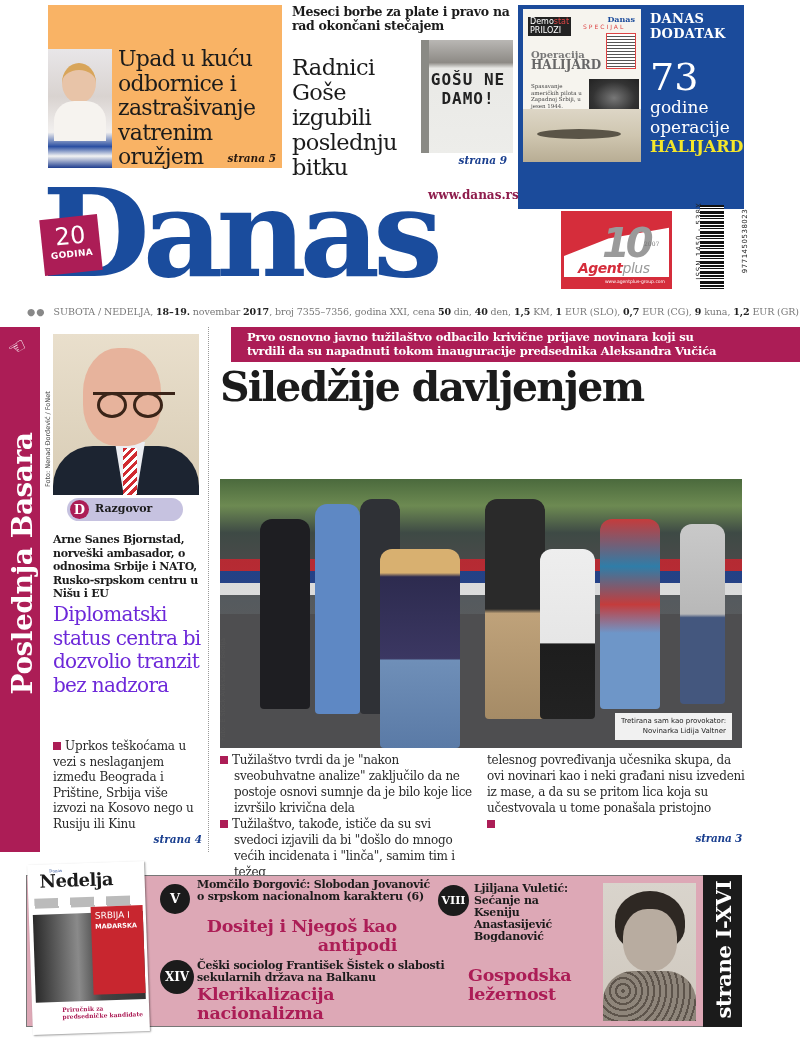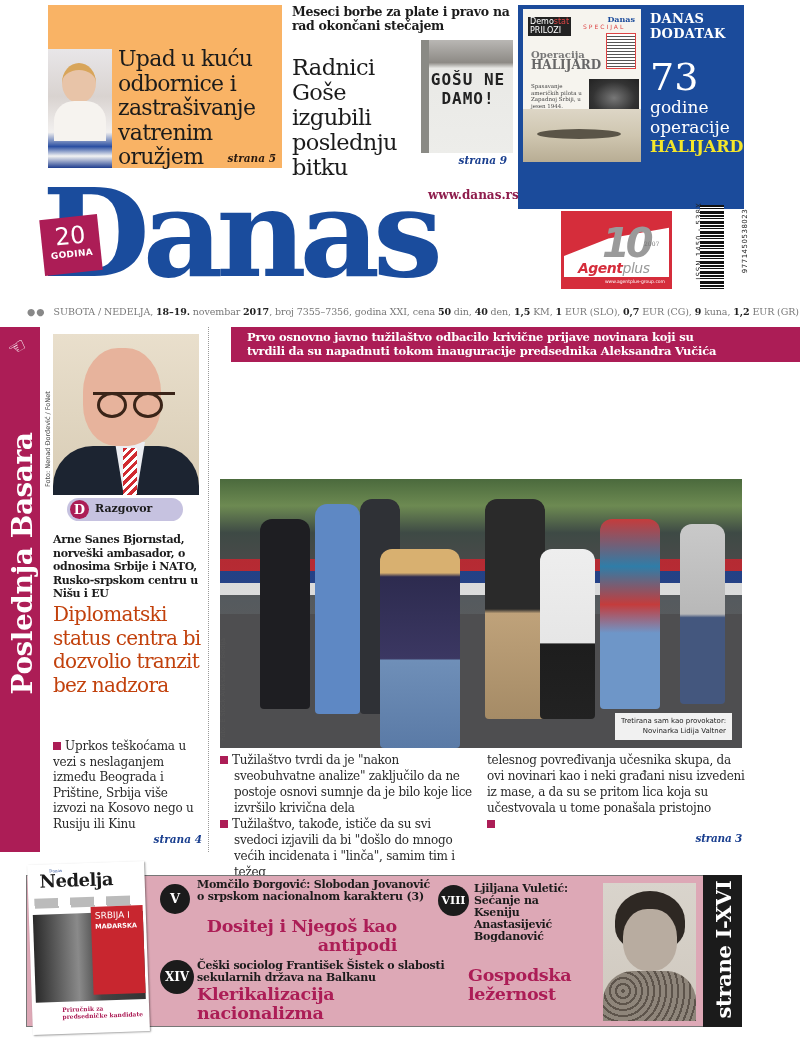--- a/index.html
+++ b/index.html
@@ -83,21 +83,21 @@
   .portrait .suit { position: absolute; left: 0; top: 112px; width: 146px; height: 60px; background: #1c2431; border-radius: 40px 40px 0 0; }
   .portrait .shirt { position: absolute; left: 62px; top: 108px; width: 30px; height: 55px; background: #eceef2; clip-path: polygon(0 0, 100% 0, 70% 100%, 30% 100%); }
   .portrait .tie { position: absolute; left: 70px; top: 114px; width: 14px; height: 50px; background: repeating-linear-gradient(135deg, #d02a30 0 3px, #fff 3px 6px); }
   .photo-credit-v { position: absolute; font-family: "DejaVu Sans", sans-serif; font-size: 6.5px; color: #444; white-space: nowrap; transform: rotate(-90deg); transform-origin: left top; }
 
   .razgovor { position: absolute; left: 17px; top: 171px; width: 116px; height: 23px; border-radius: 12px; background: #c6c2e0; }
   .razgovor .d { position: absolute; left: 3px; top: 2px; width: 19px; height: 19px; border-radius: 50%; background: #ac1d56; color: #fff; font-weight: bold; font-size: 13px; text-align: center; line-height: 19px; }
   .razgovor .lbl { position: absolute; left: 28px; top: 4px; font-weight: bold; font-size: 11px; color: #1b1b1b; }
 
   .lc-kicker { position: absolute; left: 3px; top: 206px; width: 150px; font-weight: bold; font-size: 11px; line-height: 13.5px; color: #1b1b1b; letter-spacing: -0.3px; }
-  .lc-headline { position: absolute; left: 3px; top: 276px; width: 150px; font-size: 20px; line-height: 23.5px; color: #c2410c; letter-spacing: -0.7px; }
+  .lc-headline { position: absolute; left: 3px; top: 276px; width: 150px; font-size: 20px; line-height: 23.5px; color: #6d28d9; letter-spacing: -0.7px; }
   .lc-body { position: absolute; left: 3px; top: 412px; width: 150px; font-size: 12px; line-height: 15.5px; color: #2a2a2a; letter-spacing: -0.2px; }
   .lc-body .sq, .bullets .sq { display: inline-block; width: 8px; height: 8px; background: #ac1d56; margin-right: 4px; }
   .lc-page { position: absolute; right: -2px; top: 506px; font-style: italic; font-weight: bold; font-size: 10.5px; color: #1a3f8f; }
 
   .vsep { left: 208px; top: 327px; width: 0; height: 525px; border-left: 1px dotted #999; }
 
   
   .kickerbar { left: 231px; top: 327px; width: 590px; height: 35px; background: #ac1d56; padding: 3px 16px; }
   .kickerbar span { font-weight: bold; font-size: 11.5px; line-height: 14px; color: #fff; letter-spacing: -0.2px; display: block; }
   .main-headline { left: 220px; top: 363px; width: 530px; font-family: "DejaVu Serif", serif; font-weight: bold; font-size: 41px; line-height: 49px; color: #1b1b1b; letter-spacing: -1.8px; }
@@ -230,20 +230,21 @@
 </div>
 
 <div class="abs vsep"></div>
 
 <div class="abs kickerbar">
   <span>Prvo osnovno javno tužilaštvo odbacilo krivične prijave novinara koji su</span>
   <span>tvrdili da su napadnuti tokom inauguracije predsednika Aleksandra Vučića</span>
 </div>
 
 <div class="abs main-headline">
+  <div>Siledžije davljenjem</div>
 </div>
 
 <div class="abs mainphoto">
   <div class="flags"></div>
   <div class="road"></div>
   <div class="person" style="left:40px; top:40px; width:50px; height:190px; background:#1e1e22;"></div>
   <div class="person" style="left:95px; top:25px; width:45px; height:210px; background:#5e88c4;"></div>
   <div class="person" style="left:140px; top:20px; width:40px; height:215px; background:#2f3136;"></div>
   <div class="person" style="left:160px; top:70px; width:80px; height:199px; background:linear-gradient(180deg,#d8b070 0%,#d8b070 12%,#2d2b4f 14%,#3b3762 55%,#6f8fb8 56%,#5a7aa6 100%);"></div>
   <div class="person" style="left:265px; top:20px; width:60px; height:220px; background:linear-gradient(180deg,#2a2a2a 0%,#2a2a2a 50%,#bfa27a 52%,#a58b66 100%);"></div>
@@ -276,21 +277,21 @@
   <div class="brand">Nedelja</div>
   <div class="cols"></div>
   <div class="photo"></div>
   <div class="redbox">
     <div class="t"><span>SRBIJA I</span><br><span class="t2">MAĐARSKA</span></div>
   </div>
   <div class="foot">Priručnik za predsedničke kandidate</div>
 </div>
 
 <div class="num-disc" style="left:160px; top:884px; width:30px; height:30px; line-height:30px; font-size:13px;">V</div>
-<div class="supp-kicker" style="left:197px; top:879px; width:240px;">Momčilo Đorgović: Slobodan Jovanović o srpskom nacionalnom karakteru (3)</div>
+<div class="supp-kicker" style="left:197px; top:879px; width:240px;">Momčilo Đorgović: Slobodan Jovanović o srpskom nacionalnom karakteru (6)</div>
 <div class="supp-headline" style="left:197px; top:917px; width:200px;text-align:right;">Dositej i Njegoš kao antipodi</div>
 
 <div class="num-disc" style="left:160px; top:960px; width:34px; height:34px; line-height:34px; font-size:12px;">XIV</div>
 <div class="supp-kicker" style="left:197px; top:960px; width:260px;">Češki sociolog František Šistek o slabosti sekularnih država na Balkanu</div>
 <div class="supp-headline" style="left:197px; top:985px; width:220px;">Klerikalizacija nacionalizma</div>
 
 <div class="num-disc" style="left:438px; top:885px; width:31px; height:31px; line-height:31px; font-size:11px;">VIII</div>
 <div class="supp-kicker" style="left:474px; top:883px; width:100px;">Ljiljana Vuletić: Sećanje na Kseniju Anastasijević Bogdanović</div>
 <div class="supp-headline" style="left:468px; top:966px; width:140px;">Gospodska ležernost</div>
 

